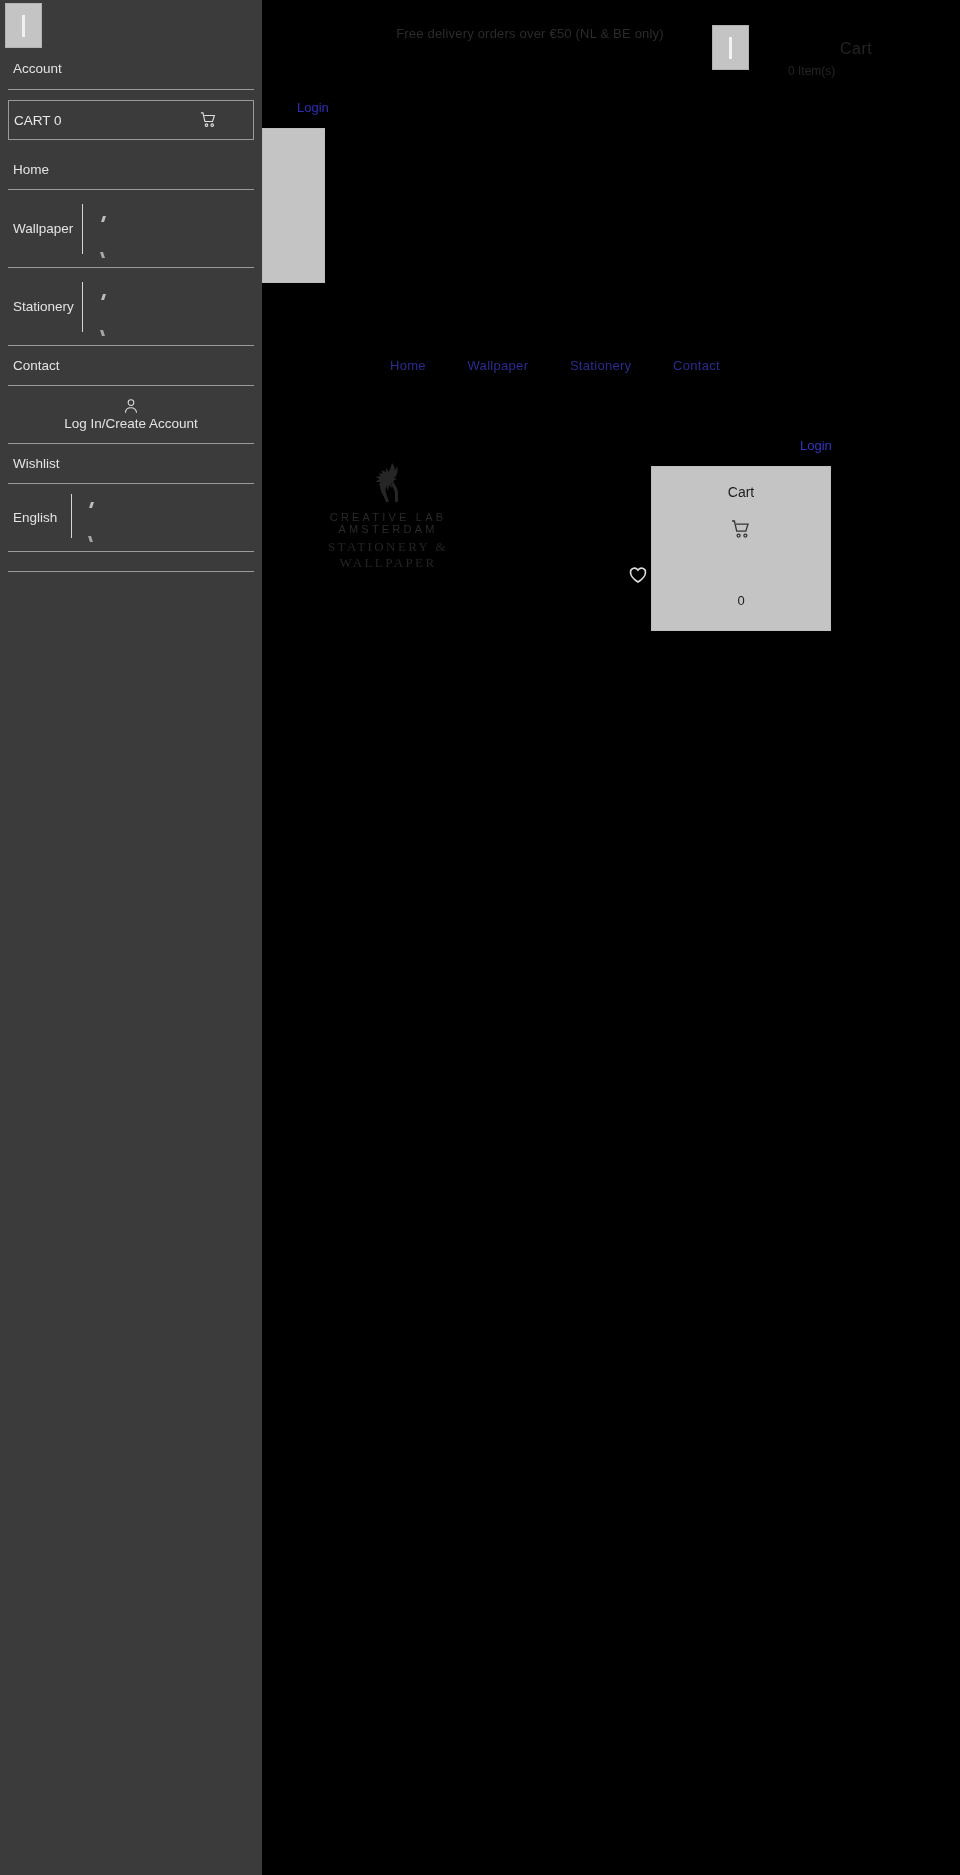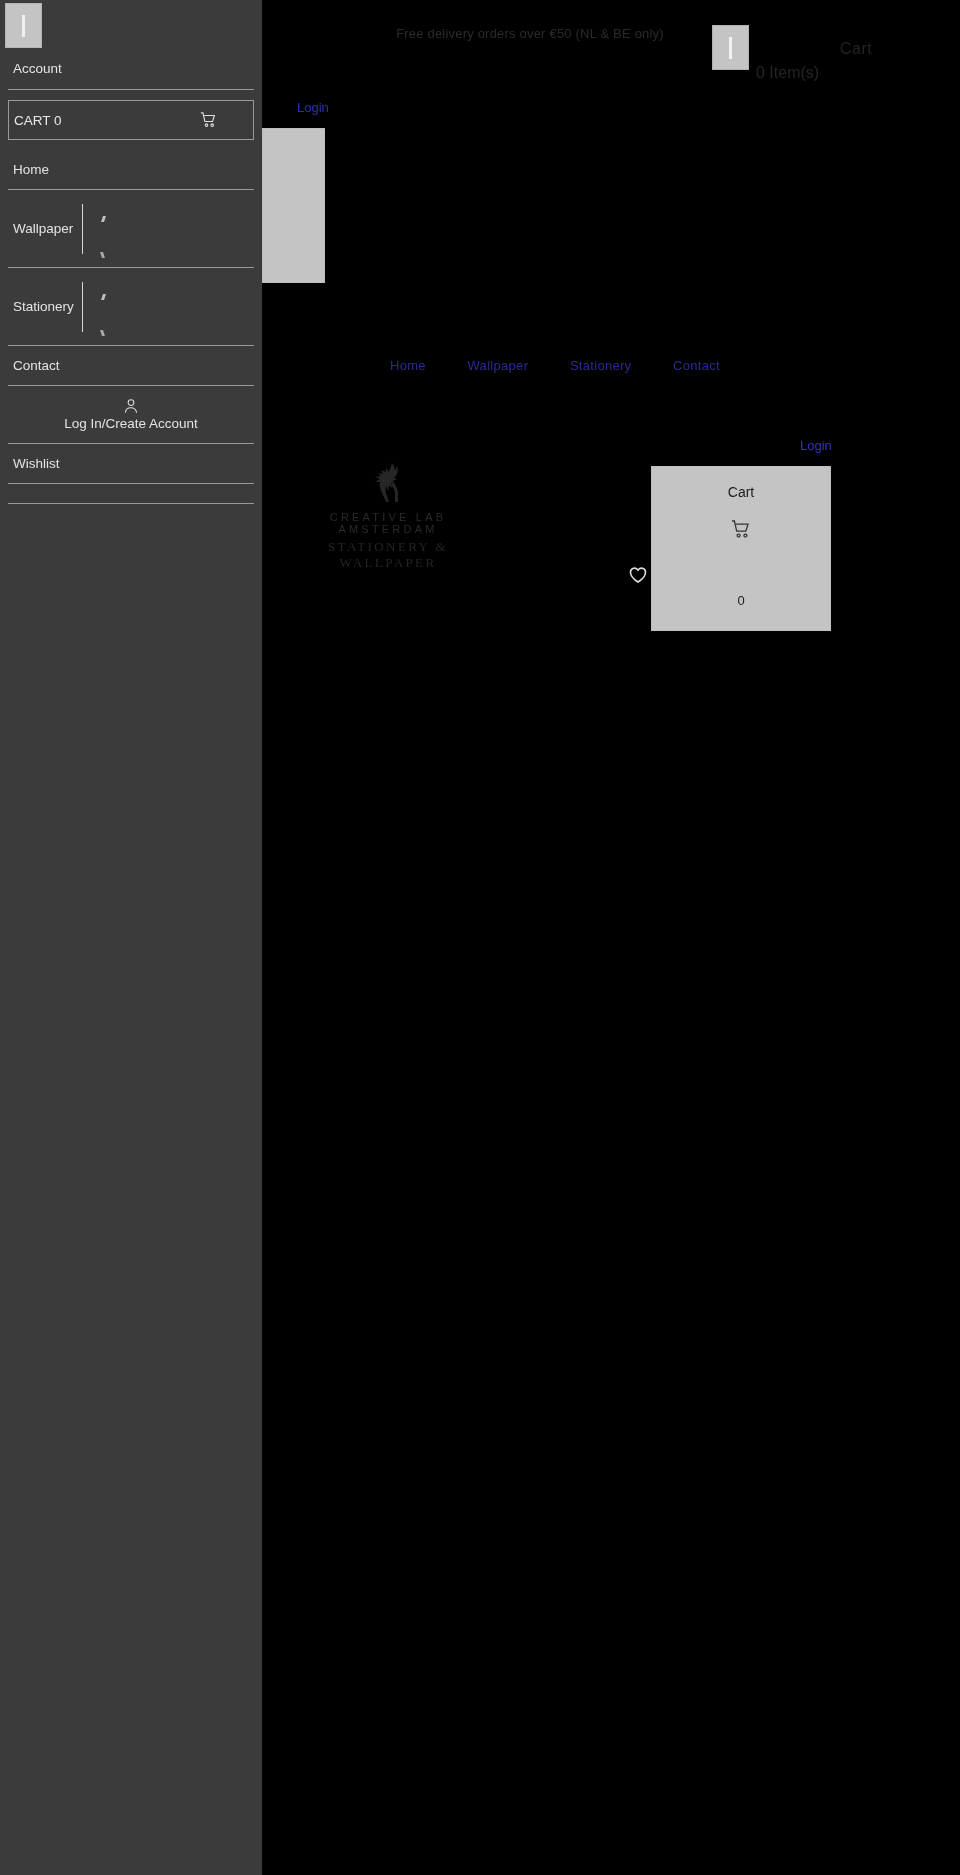--- a/index.html
+++ b/index.html
@@ -29,22 +29,22 @@
     display:flex; align-items:center; justify-content:center;
   }
   .menu-toggle-top .bar {
     width:3px; height:22px; background:#f2f2f2; display:block;
   }
   .cart-word {
     position:absolute; left:840px; top:22px;
     font-size:16px; color:#232323; letter-spacing:.5px;
   }
   .cart-items-count {
-    position:absolute; left:756px; top:46px;
-    font-size:16px; color:#252525;
+    position:absolute; left:788px; top:46px;
+    font-size:12px; color:#252525;
   }
 
   .login-link-top {
     position:absolute; left:297px; top:82px;
     font-size:13px; color:#2f2fb8;
     text-decoration:none;
   }
 
   .hero-grey-box {
     position:absolute; left:262px; top:110px;
@@ -301,18 +301,24 @@
             <path d="M2.8 16.6c0-3.6 2.8-5.6 6.2-5.6s6.2 2 6.2 5.6"></path>
           </svg>
         </span>
         <span class="sb-label">Log In/Create Account</span>
       </div>
 
       <div class="sb-row">
         <span class="sb-label">Wishlist</span>
       </div>
 
+      <div class="sb-row sb-lang">
+        <span class="sb-label">English</span>
+        <span class="sb-caret"></span>
+        <span class="dot-a"></span>
+        <span class="dot-b"></span>
+      </div>
 
       <div class="sb-tail"></div>
     </div>
   </div>
 
 </div>
 
 </body></html>

